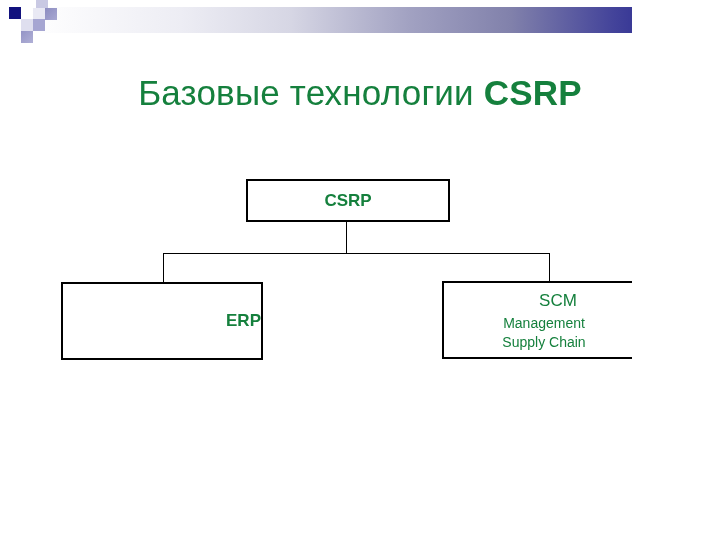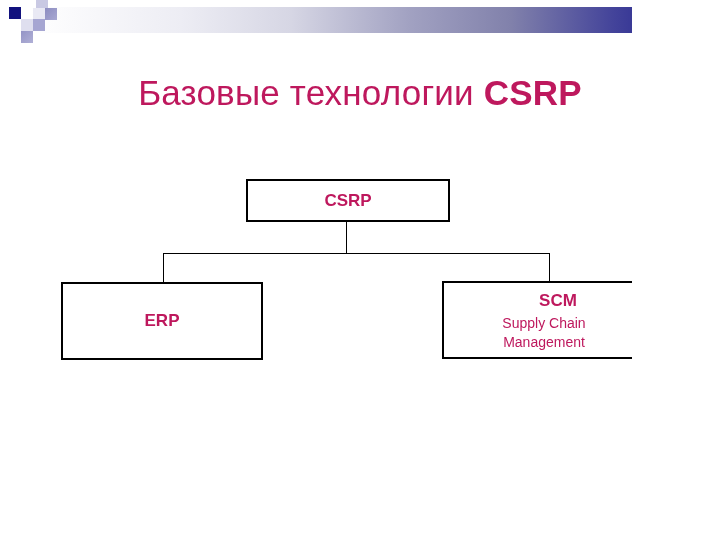--- a/index.html
+++ b/index.html
@@ -7,21 +7,21 @@
     padding: 0;
     background: #ffffff;
   }
   .slide {
     position: relative;
     width: 632px;
     height: 540px;
     background: #ffffff;
     overflow: hidden;
     font-family: "Liberation Sans", "DejaVu Sans", sans-serif;
-    color: #be185d;
+    color: #15803d;
   }
 
   
   .topbar {
     position: absolute;
     left: 30px;
     top: 7px;
     width: 687px;
     height: 26px;
     background: linear-gradient(90deg,
@@ -86,31 +86,32 @@
     flex-direction: column;
     justify-content: center;
   }
   .box-erp {
     left: 61px;
     top: 282px;
     width: 202px;
     height: 78px;
     font-size: 17px;
     line-height: 24px;
+    align-items: flex-end;
   }
   .box-scm {
     left: 442px;
     top: 281px;
     width: 204px;
     height: 78px;
     font-size: 14px;
     line-height: 19px;
   }
   .box-erp .child-title { font-weight: 700; font-size: 17px; line-height: 24px; }
-  .box-scm .child-title { font-weight: 700; font-size: 17px; line-height: 26px; margin-left: 28px; }
+  .box-scm .child-title { font-weight: 400; font-size: 17px; line-height: 26px; margin-left: 28px; }
 
   
   .conn {
     position: absolute;
     background: #000000;
   }
   .conn-root-drop { left: 346px; top: 222px; width: 1px; height: 31px; }
   .conn-horiz     { left: 163px; top: 253px; width: 387px; height: 1px; }
   .conn-left-drop { left: 163px; top: 253px; width: 1px; height: 29px; }
   .conn-right-drop{ left: 549px; top: 253px; width: 1px; height: 28px; }
@@ -139,17 +140,17 @@
   <div class="dbox box-root">
     <span>CSRP</span>
   </div>
 
   <div class="dbox box-child box-erp">
     <div class="child-title">ERP</div>
   </div>
 
   <div class="dbox box-child box-scm">
     <div class="child-title">SCM</div>
+    <div class="child-line">Management</div>
     <div class="child-line">Supply Chain</div>
-    <div class="child-line">Management</div>
   </div>
 
 </div>
 
 </body></html>

